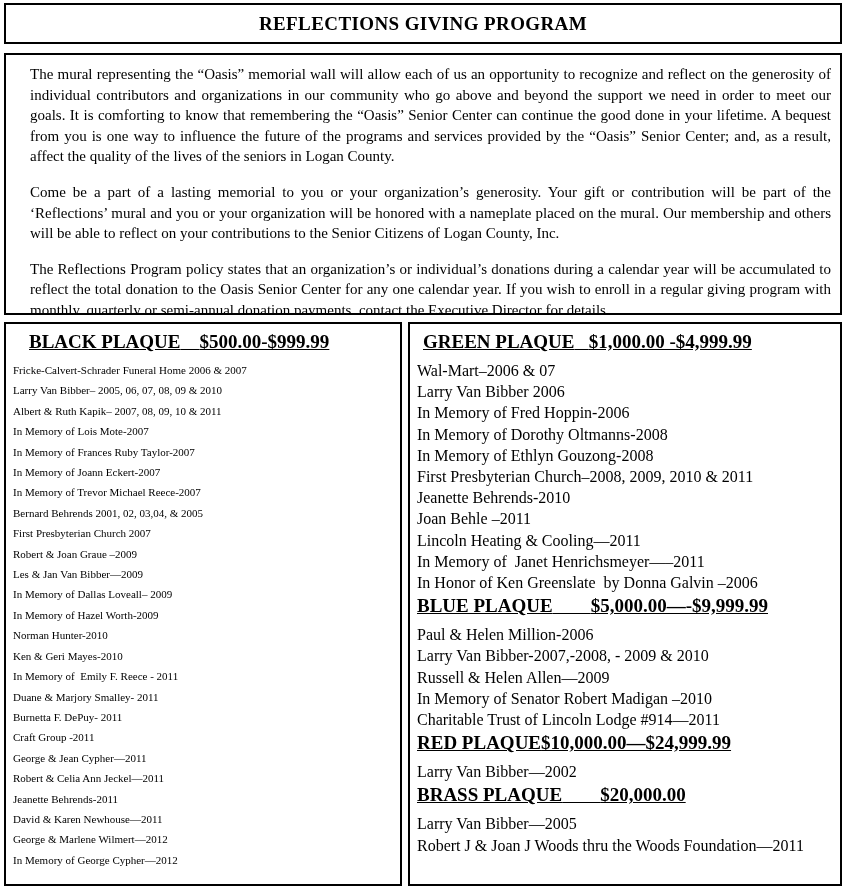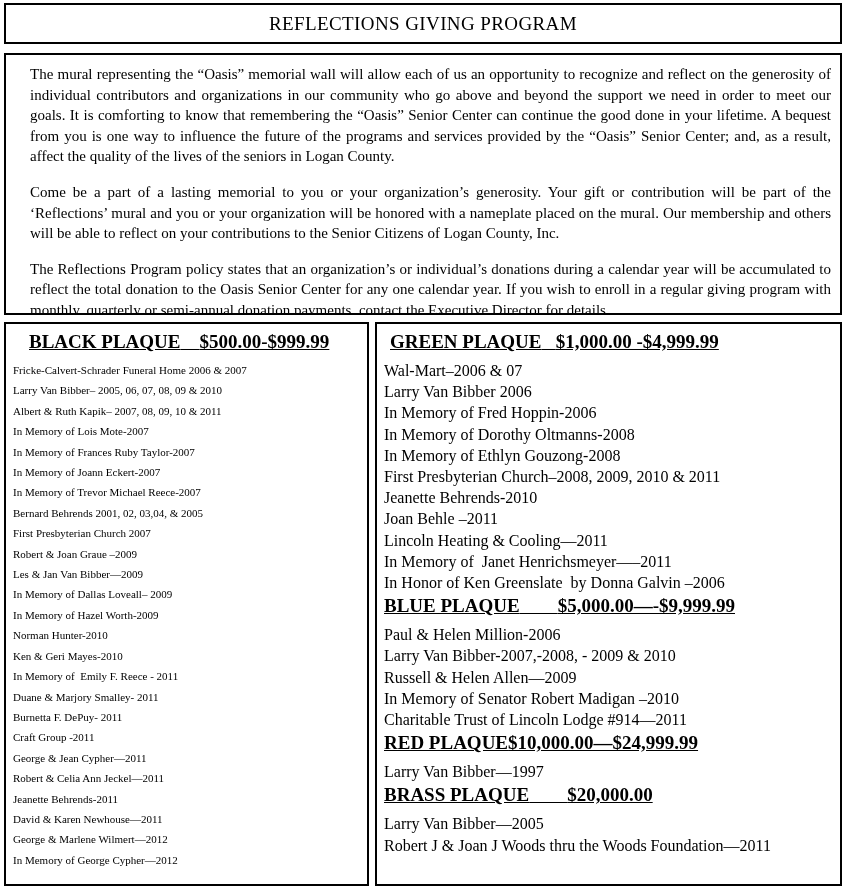--- a/index.html
+++ b/index.html
@@ -24,21 +24,21 @@
     border: 2px solid #000;
     height: 41px;
     margin: 0 1px 9px 1px;
     display: flex;
     align-items: center;
     justify-content: center;
   }
   .page-title {
     margin: 0;
     font-size: 19px;
-    font-weight: normal;
+    font-weight: bold;
     letter-spacing: 0.4px;
     white-space: pre;
   }
   .intro-box {
     box-sizing: border-box;
     border: 2px solid #000;
     height: 262px;
     margin: 0 1px 7px 1px;
     padding: 9px 9px 0 24px;
     overflow: hidden;
@@ -54,21 +54,21 @@
     gap: 6px;
     height: 564px;
     margin: 0 1px;
   }
   .col {
     box-sizing: border-box;
     border: 2px solid #000;
     overflow: hidden;
     padding: 5px 6px 0 7px;
   }
-  .col-left  { width: 365px; }
+  .col-left  { width: 398px; }
   .col-right { flex: 1; }
   .section-header {
     margin: 1px 0 5px 0;
     line-height: 24px;
   }
   .section-header .header-text {
     font-size: 19px;
     font-weight: bold;
     text-decoration: underline;
     white-space: pre;
@@ -146,20 +146,20 @@
         <p class="entry">Lincoln Heating &amp; Cooling—2011</p>
         <p class="entry">In Memory of  Janet Henrichsmeyer—–2011</p>
         <p class="entry">In Honor of Ken Greenslate  by Donna Galvin –2006</p>
         <div class="section-header sec-1"><span class="header-text"><span>BLUE PLAQUE</span><span>        </span><span>$5,000.00—-$9,999.99</span></span></div>
         <p class="entry">Paul &amp; Helen Million-2006</p>
         <p class="entry">Larry Van Bibber-2007,-2008, - 2009 &amp; 2010</p>
         <p class="entry">Russell &amp; Helen Allen—2009</p>
         <p class="entry">In Memory of Senator Robert Madigan –2010</p>
         <p class="entry">Charitable Trust of Lincoln Lodge #914—2011</p>
         <div class="section-header sec-2"><span class="header-text"><span>RED PLAQUE</span><span></span><span>$10,000.00—$24,999.99</span></span></div>
-        <p class="entry">Larry Van Bibber—1997</p>
+        <p class="entry">Larry Van Bibber—2002</p>
         <div class="section-header sec-3"><span class="header-text"><span>BRASS PLAQUE</span><span>        </span><span>$20,000.00</span></span></div>
         <p class="entry">Larry Van Bibber—2005</p>
         <p class="entry">Robert J &amp; Joan J Woods thru the Woods Foundation—2011</p>
       </div>
   </div>
 
 </div>
 
 </body></html>

